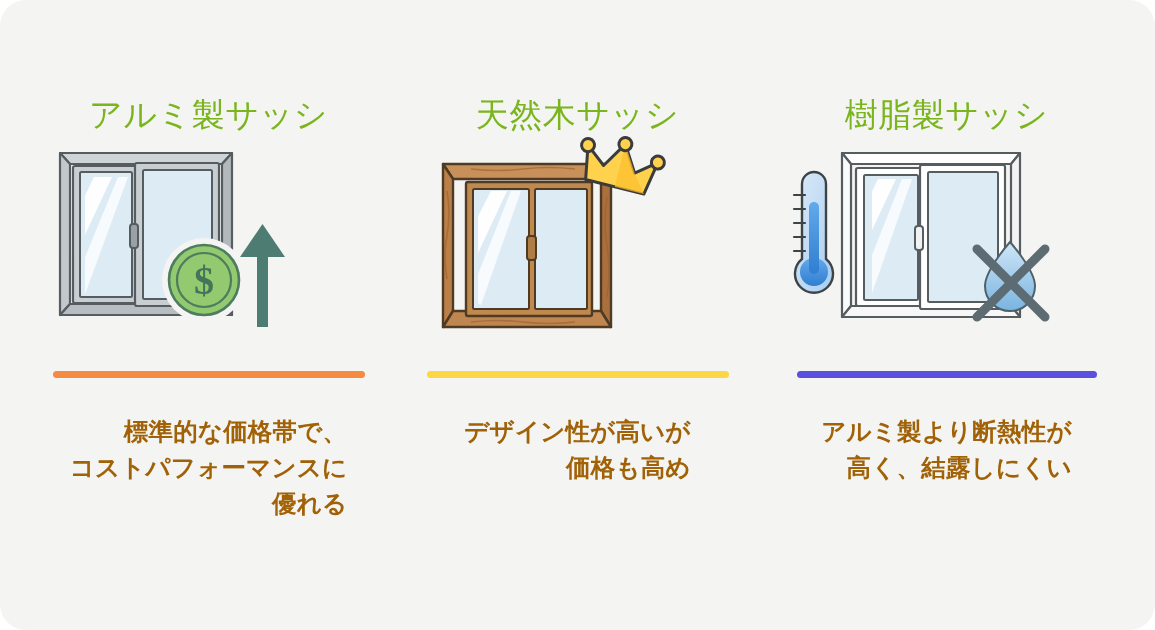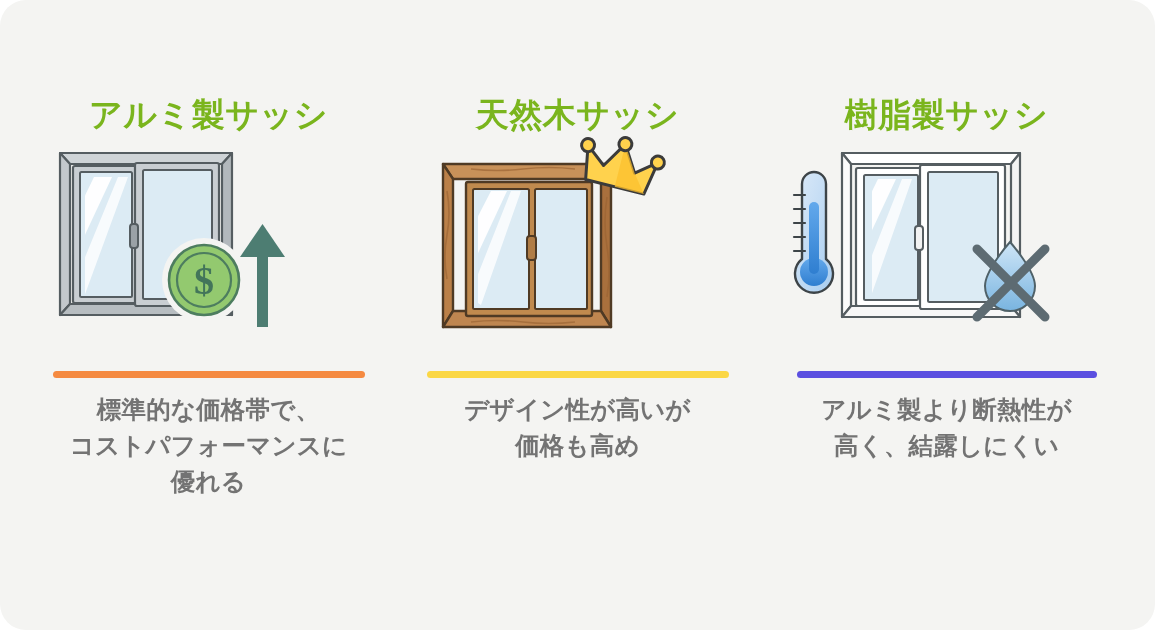--- a/index.html
+++ b/index.html
@@ -39,21 +39,21 @@
     width: 333px;
     height: 100%;
     display: flex;
     flex-direction: column;
     align-items: center;
   }
 
   .col-title {
     margin-top: 98px;
     font-size: 33px;
-    font-weight: 700;
+    font-weight: 400;
     letter-spacing: 0.5px;
     color: #7ab51d;
     line-height: 1;
     white-space: nowrap;
   }
 
   .art {
     position: relative;
     width: 333px;
     height: 222px;
@@ -66,26 +66,26 @@
     width: 312px;
     height: 7px;
     border-radius: 4px;
     margin-top: 10px;
   }
 
   .col-2 .divider { width: 300px; }
   .col-3 .divider { width: 302px; }
 
   .caption {
-    margin-top: 14px;
+    margin-top: 36px;
     font-size: 24.5px;
     font-weight: 700;
-    color: #737373;
+    color: #a16207;
     line-height: 1.46;
-    text-align: center;
+    text-align: right;
     white-space: pre-line;
     letter-spacing: 0.2px;
   }
 </style>
 </head>
 <body>
 
 <div class="page">
   <div class="columns">
 

